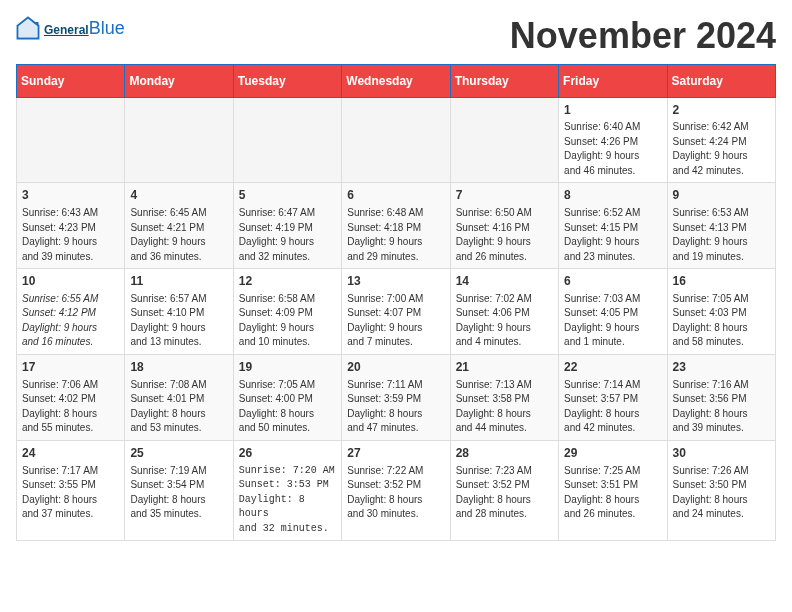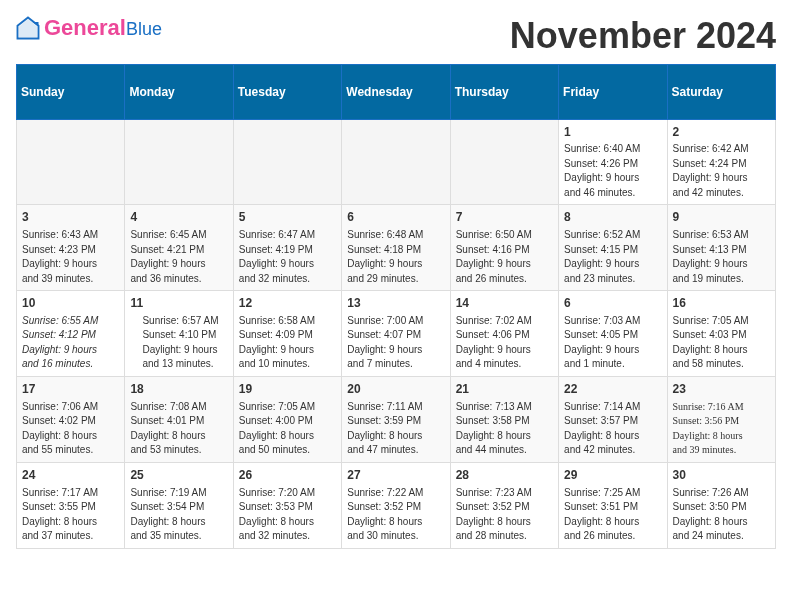--- a/index.html
+++ b/index.html
@@ -15,24 +15,25 @@
       justify-content: space-between;
       align-items: flex-start;
       margin-bottom: 8px;
     }
     .logo {
       display: flex;
       align-items: center;
       gap: 4px;
     }
     .logo-text-general {
-      font-size: 22px;
+      font-size: 12px;
       font-weight: bold;
-      color: #ec4899;
+      color: #0c4a6e;
       line-height: 1;
+      text-decoration: underline;
     }
     .logo-text-blue {
       font-size: 18px;
       font-weight: normal;
       color: #1a6fc4;
       line-height: 1;
     }
     .logo-icon {
       width: 24px;
       height: 24px;
@@ -49,23 +50,23 @@
     .location-title {
       font-size: 16px;
       color: #555;
     }
     .calendar {
       width: 100%;
       border-collapse: collapse;
       font-size: 11px;
     }
     .calendar th {
-      background: #0369a1;
+      background: #ef4444;
       color: #fff;
-      padding: 20px 4px;
+      padding: 9px 4px;
       text-align: left;
       font-size: 12px;
       font-weight: bold;
       border: 1px solid #1a6fc4;
     }
     .calendar td {
       vertical-align: top;
       padding: 4px 5px;
       border: 1px solid #ddd;
       height: 80px;
@@ -203,21 +204,21 @@
       <tr>
         <td>
           <span class="day-number">10</span>
           <div class="day-info" style="white-space: pre-line; font-style: italic;">Sunrise: 6:55 AM
 Sunset: 4:12 PM
 Daylight: 9 hours
 and 16 minutes.</div>
         </td>
         <td>
           <span class="day-number">11</span>
-          <div class="day-info" style="white-space: pre-line; margin-left: 12px;">Sunrise: 6:57 AM
+          <div class="day-info" style="white-space: pre-line;">Sunrise: 6:57 AM
 Sunset: 4:10 PM
 Daylight: 9 hours
 and 13 minutes.</div>
         </td>
         <td>
           <span class="day-number">12</span>
           <div class="day-info" style="white-space: pre-line;">Sunrise: 6:58 AM
 Sunset: 4:09 PM
 Daylight: 9 hours
 and 10 minutes.</div>
@@ -289,21 +290,21 @@
         </td>
         <td>
           <span class="day-number">22</span>
           <div class="day-info" style="white-space: pre-line;">Sunrise: 7:14 AM
 Sunset: 3:57 PM
 Daylight: 8 hours
 and 42 minutes.</div>
         </td>
         <td>
           <span class="day-number">23</span>
-          <div class="day-info" style="white-space: pre-line; font-family: Liberation Serif, serif;">Sunrise: 7:16 AM
+          <div class="day-info" style="white-space: pre-line;">Sunrise: 7:16 AM
 Sunset: 3:56 PM
 Daylight: 8 hours
 and 39 minutes.</div>
         </td>
       </tr>
       <tr>
         <td>
           <span class="day-number">24</span>
           <div class="day-info" style="white-space: pre-line;">Sunrise: 7:17 AM
 Sunset: 3:55 PM
@@ -312,21 +313,21 @@
         </td>
         <td>
           <span class="day-number">25</span>
           <div class="day-info" style="white-space: pre-line;">Sunrise: 7:19 AM
 Sunset: 3:54 PM
 Daylight: 8 hours
 and 35 minutes.</div>
         </td>
         <td>
           <span class="day-number">26</span>
-          <div class="day-info" style="white-space: pre-line;">Sunrise: 7:20 AM
+          <div class="day-info" style="white-space: pre-line; font-family: Liberation Mono, monospace;">Sunrise: 7:20 AM
 Sunset: 3:53 PM
 Daylight: 8 hours
 and 32 minutes.</div>
         </td>
         <td>
           <span class="day-number">27</span>
           <div class="day-info" style="white-space: pre-line;">Sunrise: 7:22 AM
 Sunset: 3:52 PM
 Daylight: 8 hours
 and 30 minutes.</div>

